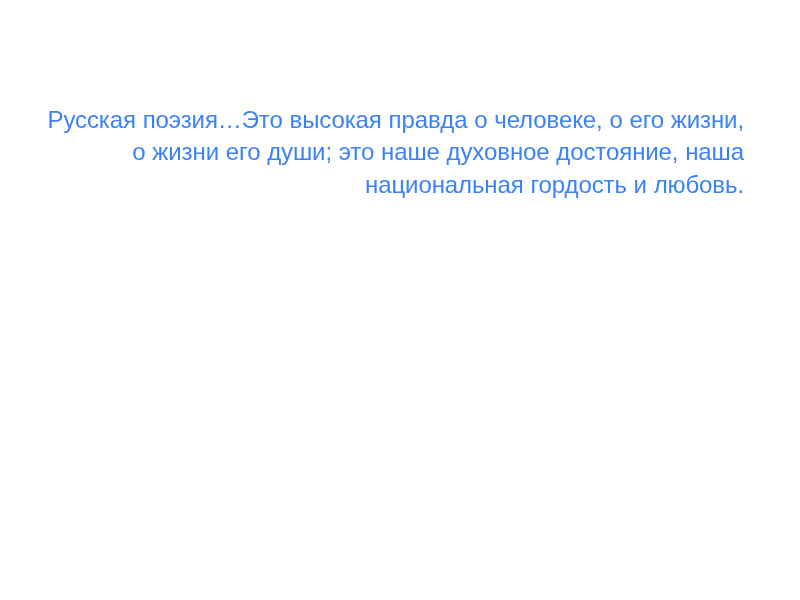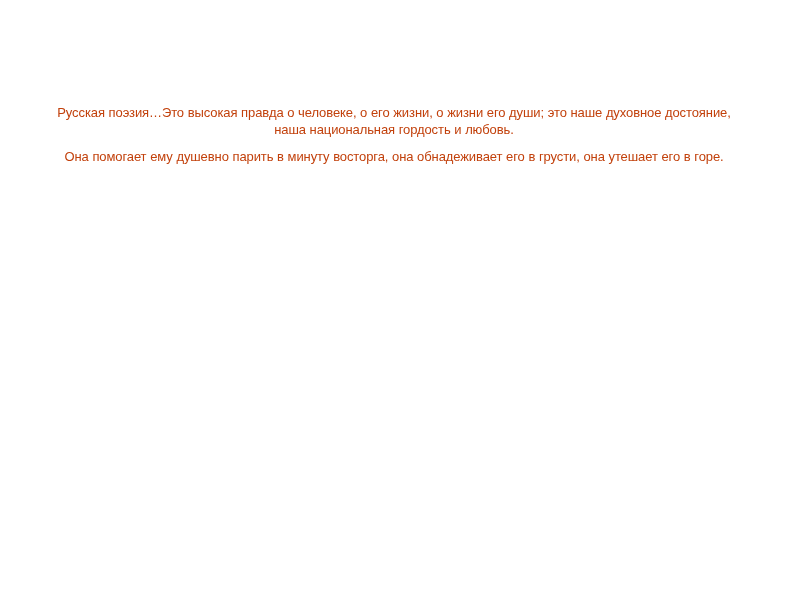--- a/index.html
+++ b/index.html
@@ -20,37 +20,36 @@
     background: #ffffff;
     box-sizing: border-box;
   }
   .content-block {
     position: absolute;
     left: 44px;
     top: 104px;
     width: 700px;
   }
   .para {
-    color: #c2410c;
-    font-size: 13px;
+    color: #3b82f6;
+    font-size: 24px;
     line-height: 1.345;
     margin: 0 0 9px 0;
-    text-align: center;
+    text-align: right;
     text-indent: 0;
     letter-spacing: -0.1px;
     word-spacing: 0.2px;
   }
   .para.first {
     margin-bottom: 9px;
   }
   .para:last-child {
     margin-bottom: 0;
   }
 </style>
 </head>
 <body>
 
 <div class="slide">
   <div class="content-block">
     <p class="para first">Русская поэзия…Это высокая правда о человеке, о его жизни, о жизни его души; это наше духовное достояние, наша национальная гордость и любовь.</p>
-    <p class="para">Она помогает ему душевно парить в минуту восторга, она обнадеживает его в грусти, она утешает его в горе.</p>
   </div>
 </div>
 
 </body></html>

